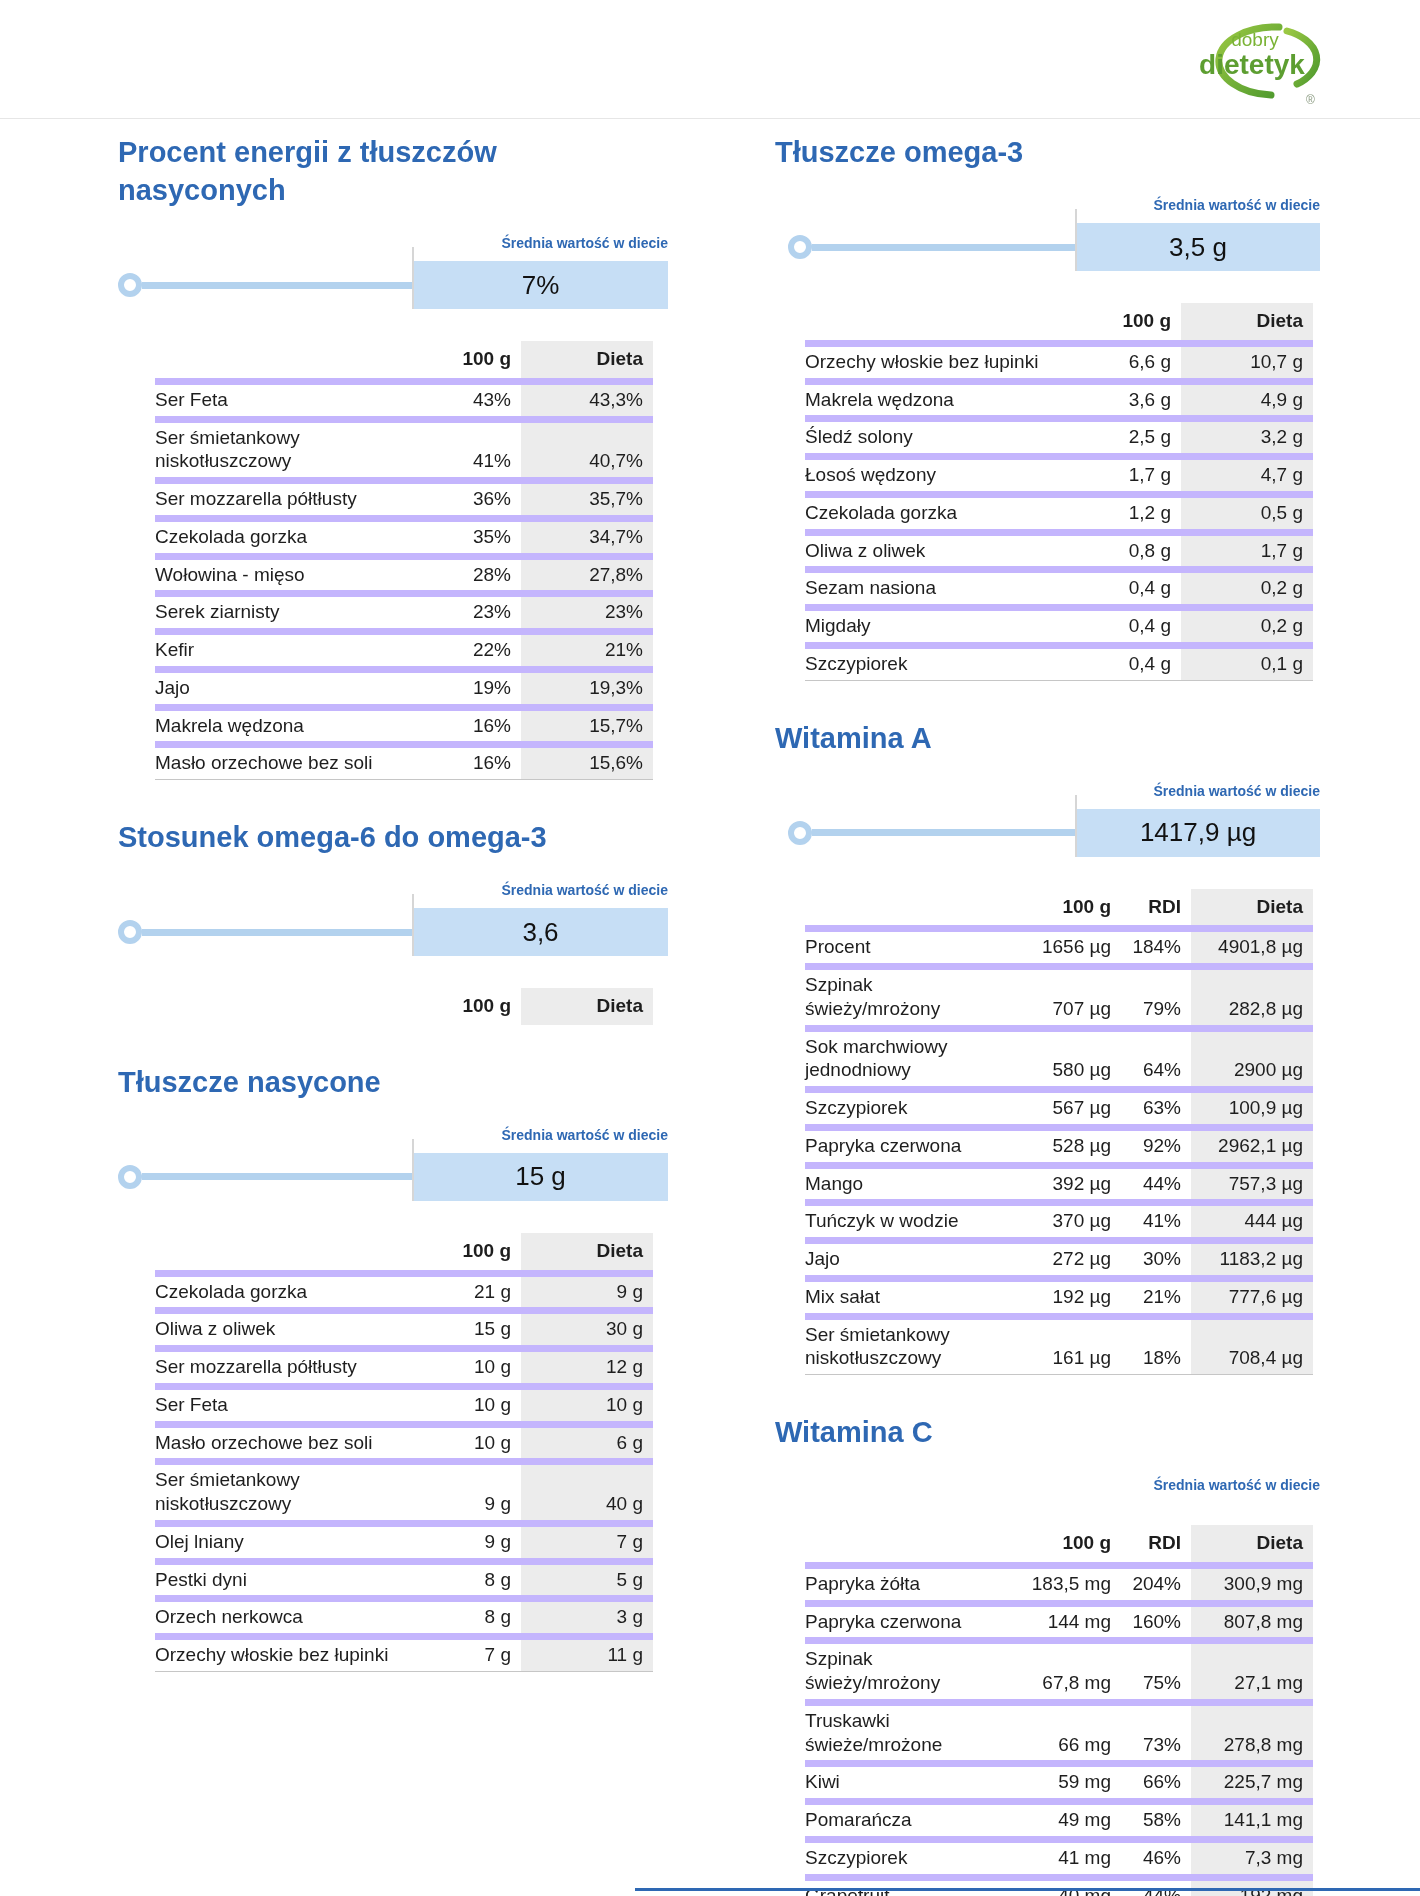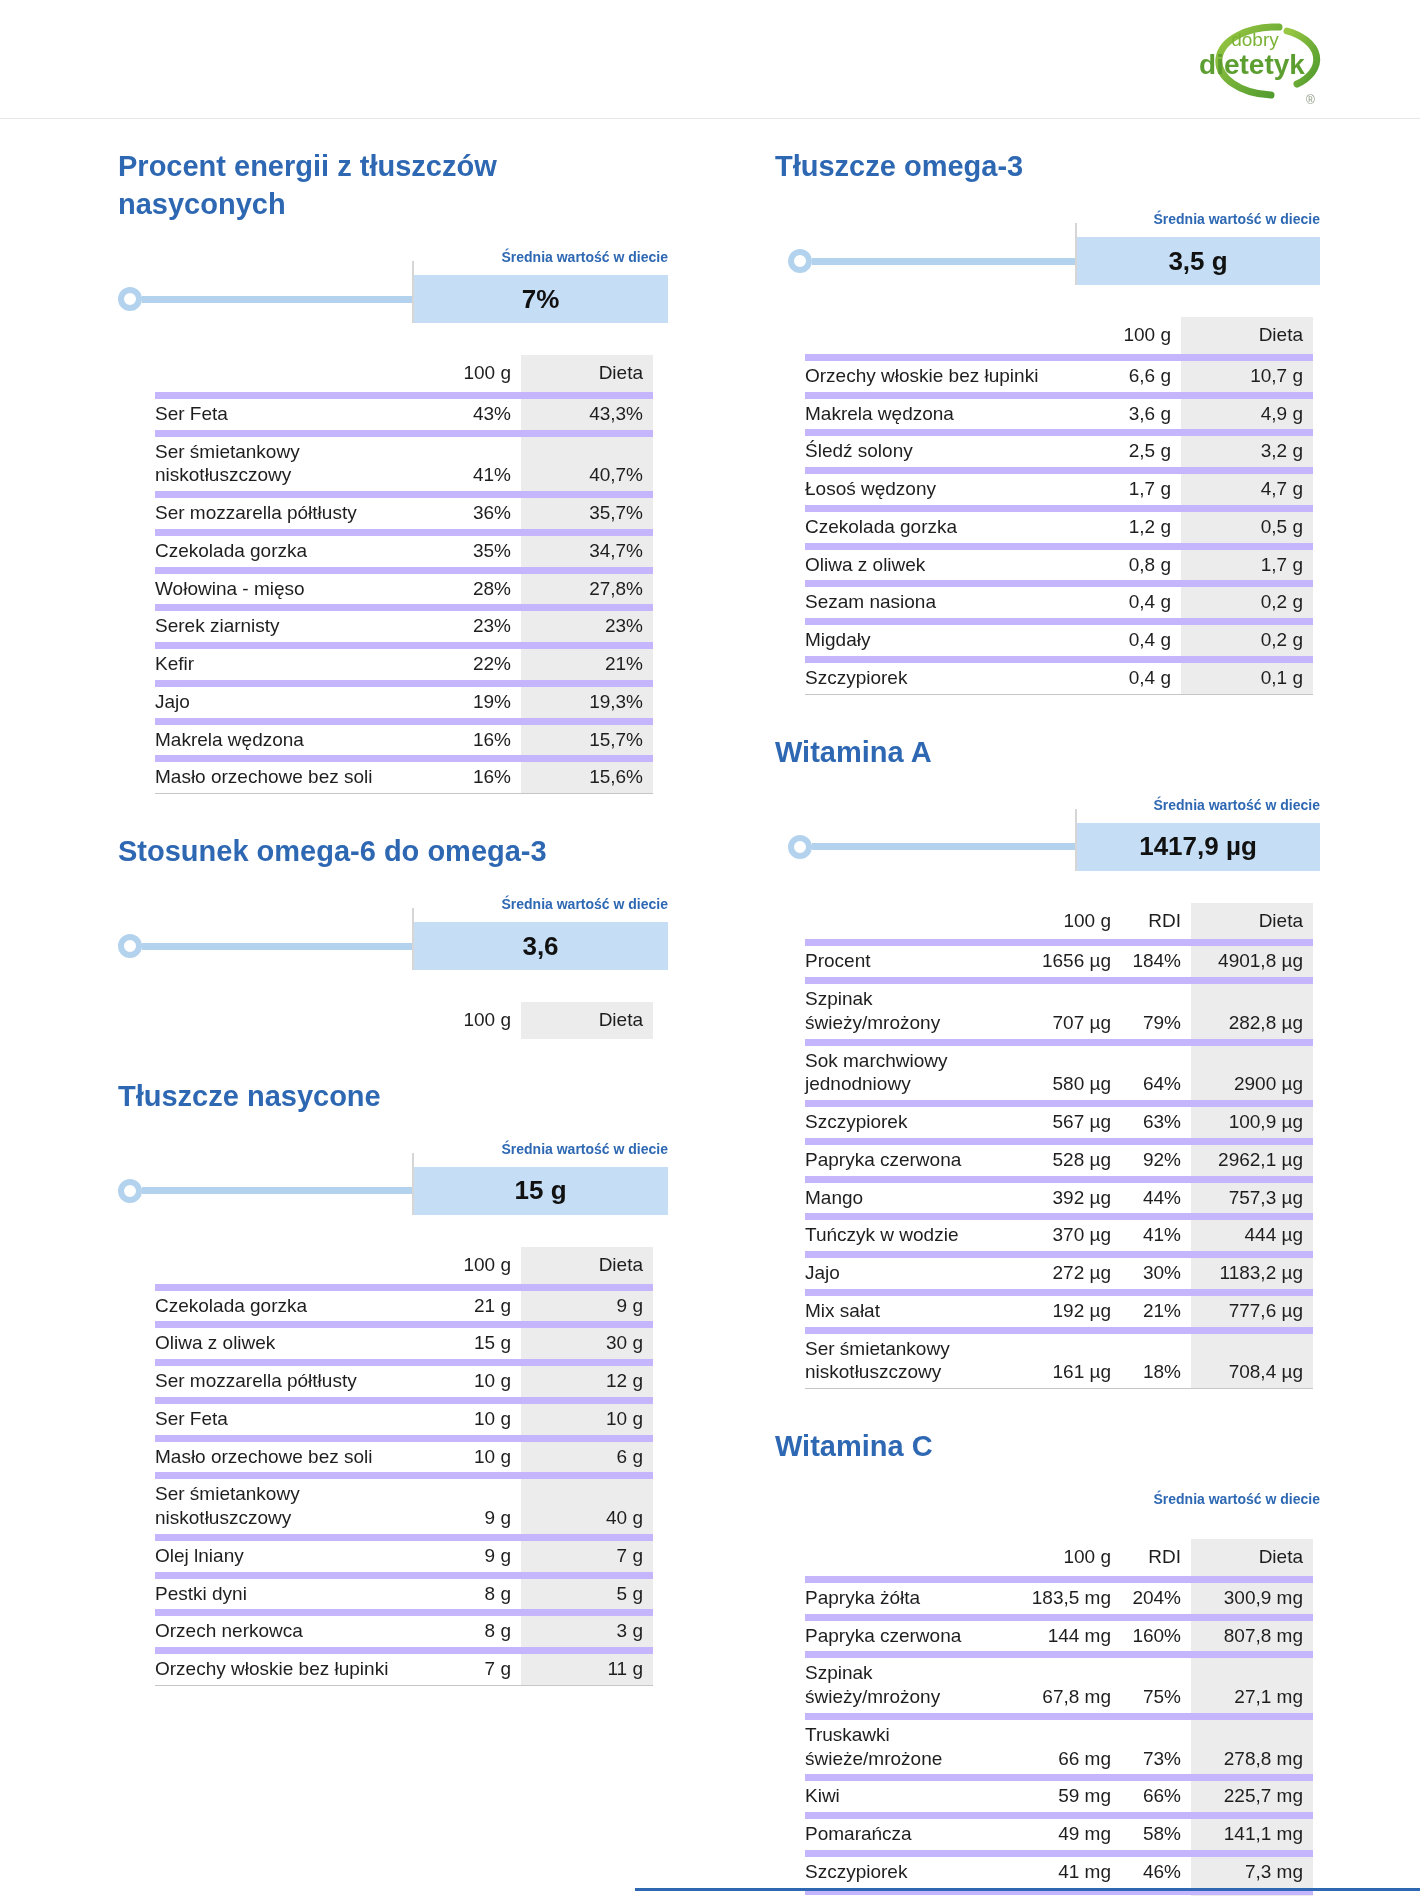--- a/index.html
+++ b/index.html
@@ -7,21 +7,21 @@
     width:1420px;height:1896px;position:relative;overflow:hidden;
     background:#ffffff;color:#1e1e1e;
     font-family:"Liberation Sans",sans-serif;
   }
   .topline{position:absolute;top:118px;left:0;width:1420px;height:1px;background:#e6e6e6}
   .bottomline{position:absolute;top:1888px;left:635px;width:785px;height:3px;background:var(--accent,#2e68b3)}
 
   .logo{position:absolute;left:1175px;top:16px;width:160px;height:96px}
   .logo text{font-family:"Liberation Sans",sans-serif}
 
-  .col{position:absolute;top:147px}
+  .col{position:absolute;top:133px}
   #col-left{left:118px;width:550px}
   #col-right{left:775px;width:545px}
   .sec + .sec{margin-top:38px}
 
   .sec-title{
     margin:0;font-size:29px;line-height:38px;font-weight:bold;
     color:var(--accent,#2e68b3);letter-spacing:0;
   }
   .avg-label{
     margin-top:26px;text-align:right;
@@ -31,33 +31,33 @@
   .knob{
     flex:0 0 auto;width:12px;height:12px;border-radius:50%;
     background:#fff;border:6px solid var(--lightblue2,#b3d2ee);
   }
   #col-right .knob{margin-left:13px}
   .track{flex:1 1 auto;height:7px;background:var(--lightblue2,#b3d2ee)}
   .valuebox{
     flex:0 0 auto;position:relative;height:48px;
     display:flex;align-items:center;justify-content:center;
     background:var(--lightblue,#c6def5);
-    font-size:26px;font-weight:bold;color:#111;
+    font-size:26px;font-weight:normal;color:#111;
   }
   #col-left .valuebox{width:255px}
   #col-right .valuebox{width:244px}
   .valuebox::before{
     content:"";position:absolute;left:-1px;top:-14px;width:2px;height:62px;
     background:#d6d6d6;
   }
 
   table.tbl{margin-top:32px;border-collapse:collapse;font-size:19px;table-layout:fixed}
   #col-left  table.tbl{margin-left:37px;width:498px}
   #col-right table.tbl{margin-left:30px;width:508px}
-  .tbl th{font-weight:normal;vertical-align:bottom;padding:6px 10px 7px 0;line-height:1.25}
+  .tbl th{font-weight:bold;vertical-align:bottom;padding:6px 10px 7px 0;line-height:1.25}
   .tbl th.lbl{text-align:left;padding-right:6px}
   .tbl td{vertical-align:bottom;padding:3px 10px 4px 0;line-height:1.25}
   .tbl td.lbl{text-align:left;padding-right:6px}
   .tbl .num{text-align:right}
   .tbl .dieta{background:var(--graycol,#ececec)}
   .tbl tbody tr{border-top:7px solid #c4b5fd}
   .tbl tbody tr:last-child{border-bottom:1px solid #c6c6c6}
   .cols-2 th.c100{width:100px}
   .cols-2 th.dieta{width:122px}
   .cols-3 th.c100{width:95px}

